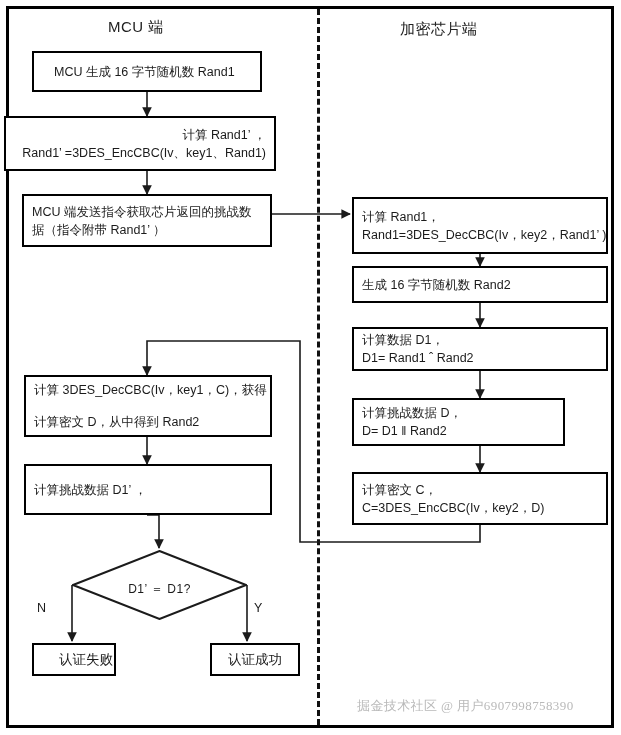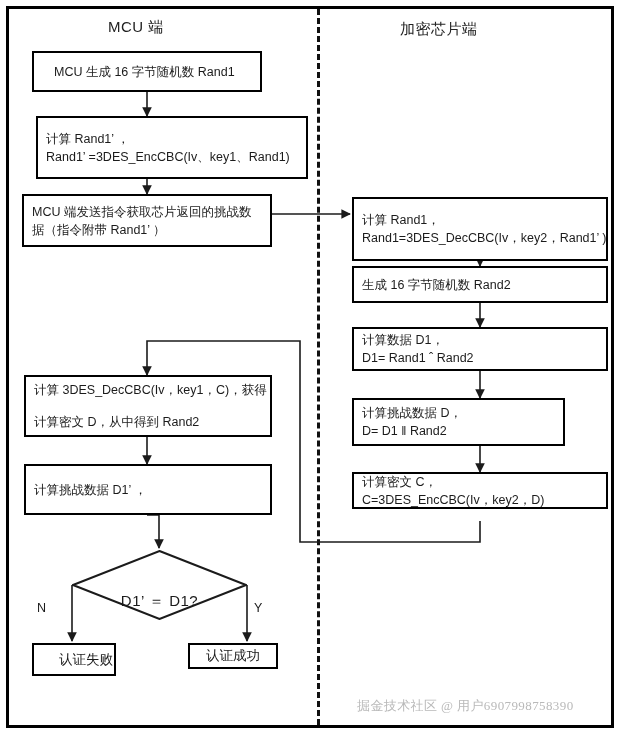--- a/index.html
+++ b/index.html
@@ -70,27 +70,27 @@
   }
   .diamond-wrap {
     position: absolute;
   }
   .diamond-wrap svg {
     display: block;
   }
   .diamond-label {
     position: absolute;
     left: 0;
-    top: 16px;
+    top: 4px;
     width: 100%;
     height: 100%;
     display: flex;
     align-items: center;
     justify-content: center;
-    font-size: 15px;
+    font-size: 12px;
     color: #1b1b1b;
     letter-spacing: 0.5px;
     pointer-events: none;
   }
   .branch-label {
     position: absolute;
     font-size: 12.5px;
     color: #1b1b1b;
   }
   .conn {
@@ -152,21 +152,21 @@
       <path d="M 72 585 L 72 641"></path>
 
       <path d="M 247 585 L 247 641"></path>
     </g>
   </svg>
 
   <div class="node" style="left:32px; top:51px; width:230px; height:41px;padding-left:20px;">
     <div class="ln">MCU 生成 16 字节随机数 Rand1</div>
   </div>
 
-  <div class="node" style="left:36px; top:116px; width:272px; height:63px;">
+  <div class="node" style="left:4px; top:116px; width:272px; height:55px;text-align:right;">
     <div class="ln">计算 Rand1’ ，</div>
     <div class="ln">Rand1’ =3DES_EncCBC(Iv、key1、Rand1)</div>
   </div>
 
   <div class="node" style="left:22px; top:194px; width:250px; height:53px;">
     <div class="ln">MCU 端发送指令获取芯片返回的挑战数</div>
     <div class="ln">据（指令附带 Rand1’ ）</div>
   </div>
 
   <div class="node" style="left:24px; top:375px; width:248px; height:62px;gap:14px;">
@@ -183,41 +183,41 @@
       <polygon points="87.5,1 174,35 87.5,69 1,35" fill="#ffffff" stroke="#1b1b1b" stroke-width="2"></polygon>
     </svg>
     <div class="diamond-label">D1’ ＝ D1?</div>
   </div>
 
   <div class="branch-label" style="left:37px; top:601px;">N</div>
   <div class="branch-label" style="left:254px; top:601px;">Y</div>
 
   <div class="term" style="left:32px; top:643px; width:84px; height:33px;padding-left:24px;">认证失败</div>
 
-  <div class="term" style="left:188px; top:643px; width:90px; height:26px;">认证成功</div>
-
-  <div class="node" style="left:352px; top:197px; width:256px; height:64px;">
+  <div class="term" style="left:210px; top:643px; width:90px; height:33px;">认证成功</div>
+
+  <div class="node" style="left:352px; top:197px; width:256px; height:57px;">
     <div class="ln">计算 Rand1，</div>
     <div class="ln">Rand1=3DES_DecCBC(Iv，key2，Rand1’ )</div>
   </div>
 
   <div class="node" style="left:352px; top:266px; width:256px; height:37px;">
     <div class="ln">生成 16 字节随机数 Rand2</div>
   </div>
 
   <div class="node" style="left:352px; top:327px; width:256px; height:44px;">
     <div class="ln">计算数据 D1，</div>
     <div class="ln">D1= Rand1 ˆ Rand2</div>
   </div>
 
   <div class="node" style="left:352px; top:398px; width:213px; height:48px;">
     <div class="ln">计算挑战数据 D，</div>
     <div class="ln">D= D1 ‖ Rand2</div>
   </div>
 
-  <div class="node" style="left:352px; top:472px; width:256px; height:37px;">
+  <div class="node" style="left:352px; top:472px; width:256px; height:53px;">
     <div class="ln">计算密文 C，</div>
     <div class="ln">C=3DES_EncCBC(Iv，key2，D)</div>
   </div>
 
   <div class="watermark" style="left:357px; top:697px;">掘金技术社区 @ 用户6907998758390</div>
 
 </div>
 
 </body></html>

